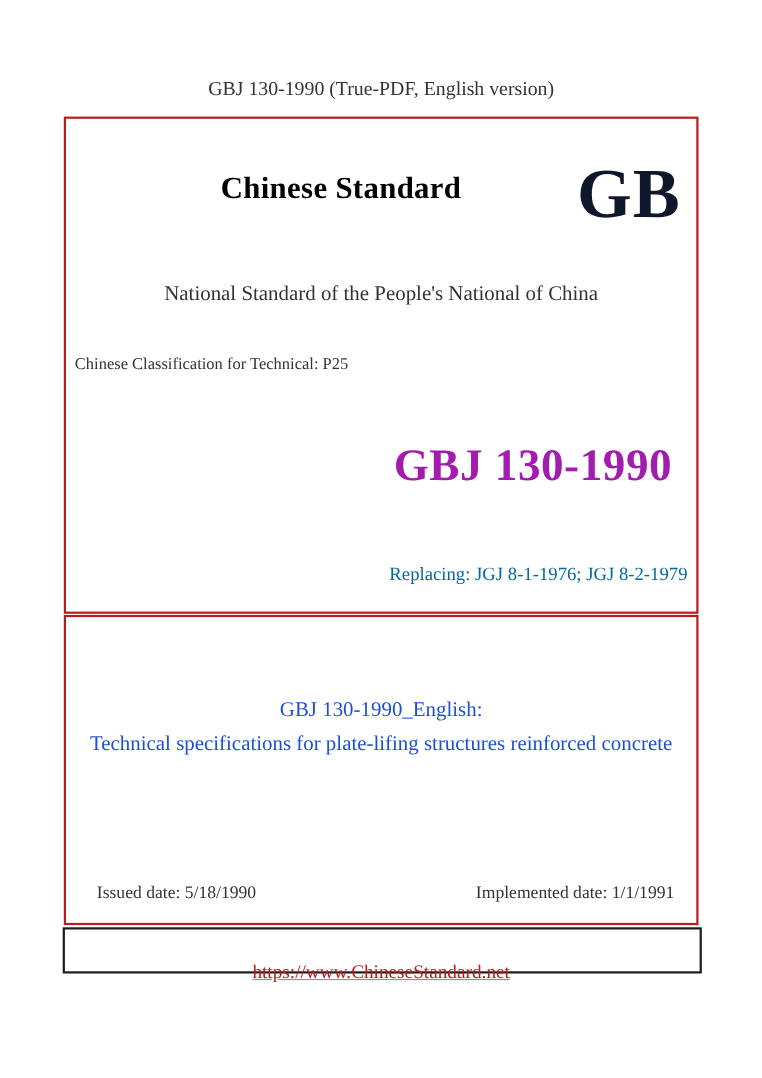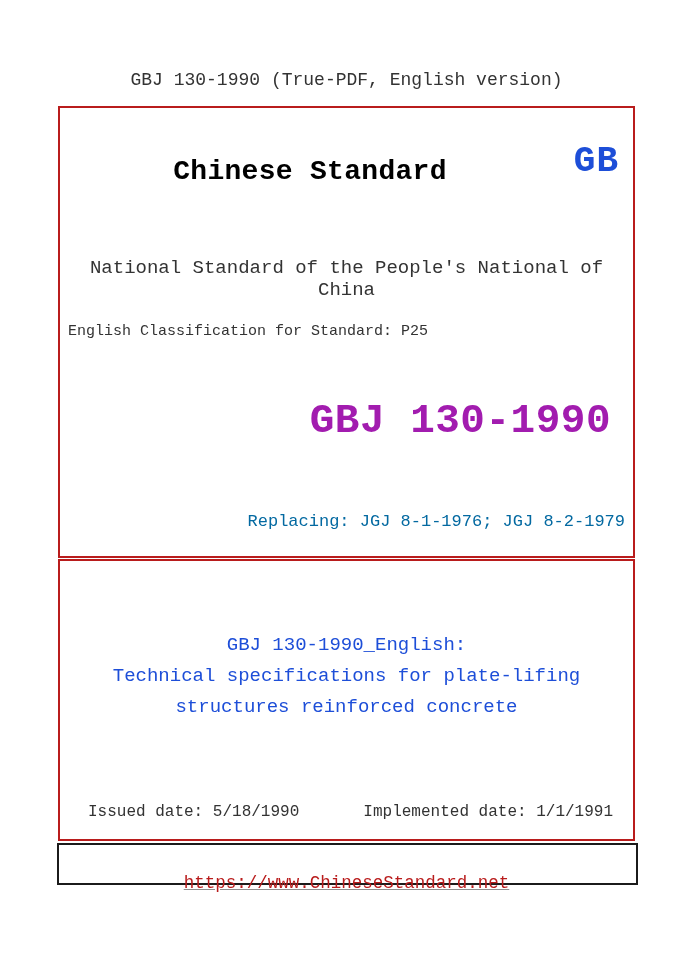--- a/index.html
+++ b/index.html
@@ -5,21 +5,21 @@
   html, body {
     margin: 0;
     padding: 0;
     background: #ffffff;
   }
   .page {
     position: relative;
     width: 693px;
     height: 980px;
     background: #ffffff;
-    font-family: Liberation Mono, monospace;
+    font-family: Liberation Serif, serif;
     color: #2d2d2d;
     overflow: hidden;
   }
   .page-header {
     position: absolute;
     top: 70px;
     left: 0;
     width: 100%;
     text-align: center;
     font-size: 18px;
@@ -43,23 +43,23 @@
     text-align: center;
     font-size: 28px;
     font-weight: bold;
     color: #000000;
     letter-spacing: 0.3px;
   }
   .gb-logo {
     position: absolute;
     top: 36px;
     right: 14px;
-    font-size: 36px;
+    font-size: 64px;
     font-weight: bold;
-    color: #1d4ed8;
+    color: #0f172a;
     line-height: 1;
     letter-spacing: 1px;
   }
   .national-line {
     position: absolute;
     top: 149px;
     left: 0;
     width: 100%;
     text-align: center;
     font-size: 19px;
@@ -130,21 +130,21 @@
 <body>
 
 <div class="page">
 
   <div class="page-header">GBJ 130-1990 (True-PDF, English version)</div>
 
   <div class="box box1">
     <div class="brand-title">Chinese Standard</div>
     <div class="gb-logo">GB</div>
     <div class="national-line">National Standard of the People's National of China</div>
-    <div class="classification-line">English Classification for Standard: P25</div>
+    <div class="classification-line">Chinese Classification for Technical: P25</div>
     <div class="std-number">GBJ 130-1990</div>
     <div class="replacing-line">Replacing: JGJ 8-1-1976; JGJ 8-2-1979</div>
   </div>
 
   <div class="box box2">
     <div class="doc-title">
       <div>GBJ 130-1990_English:</div>
       <div>Technical specifications for plate-lifing structures reinforced concrete</div>
     </div>
     <div class="dates-row">

